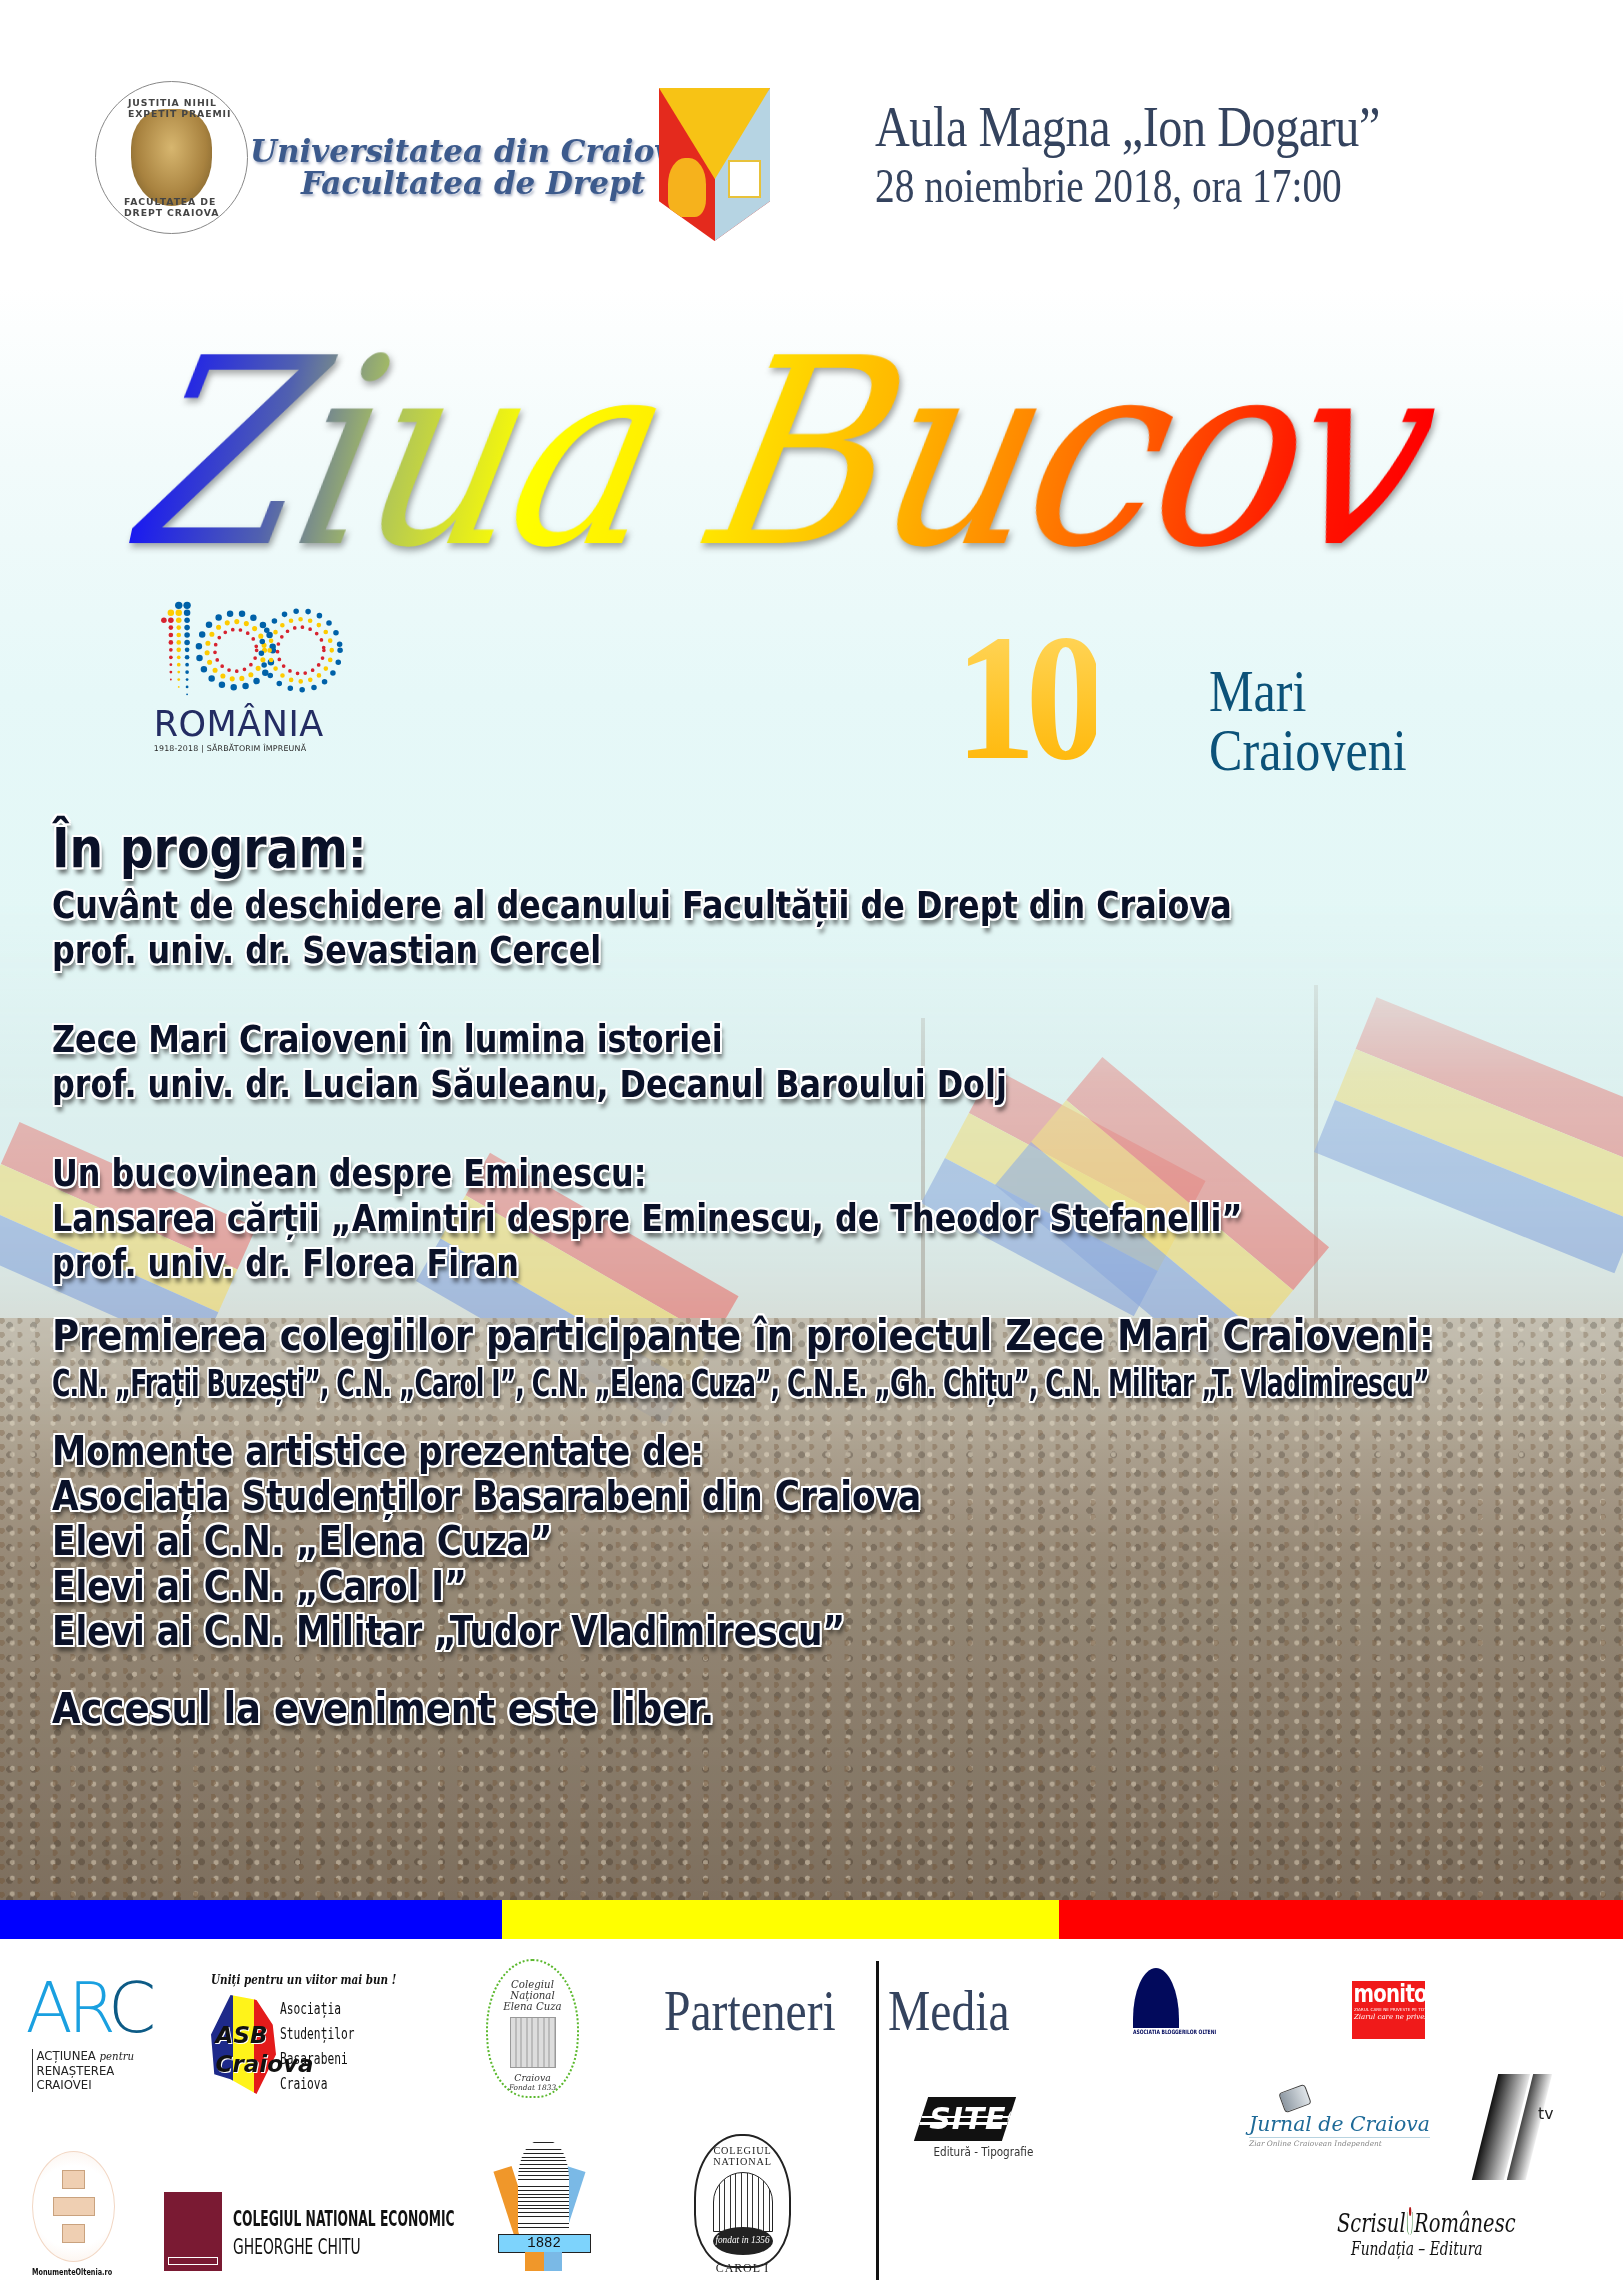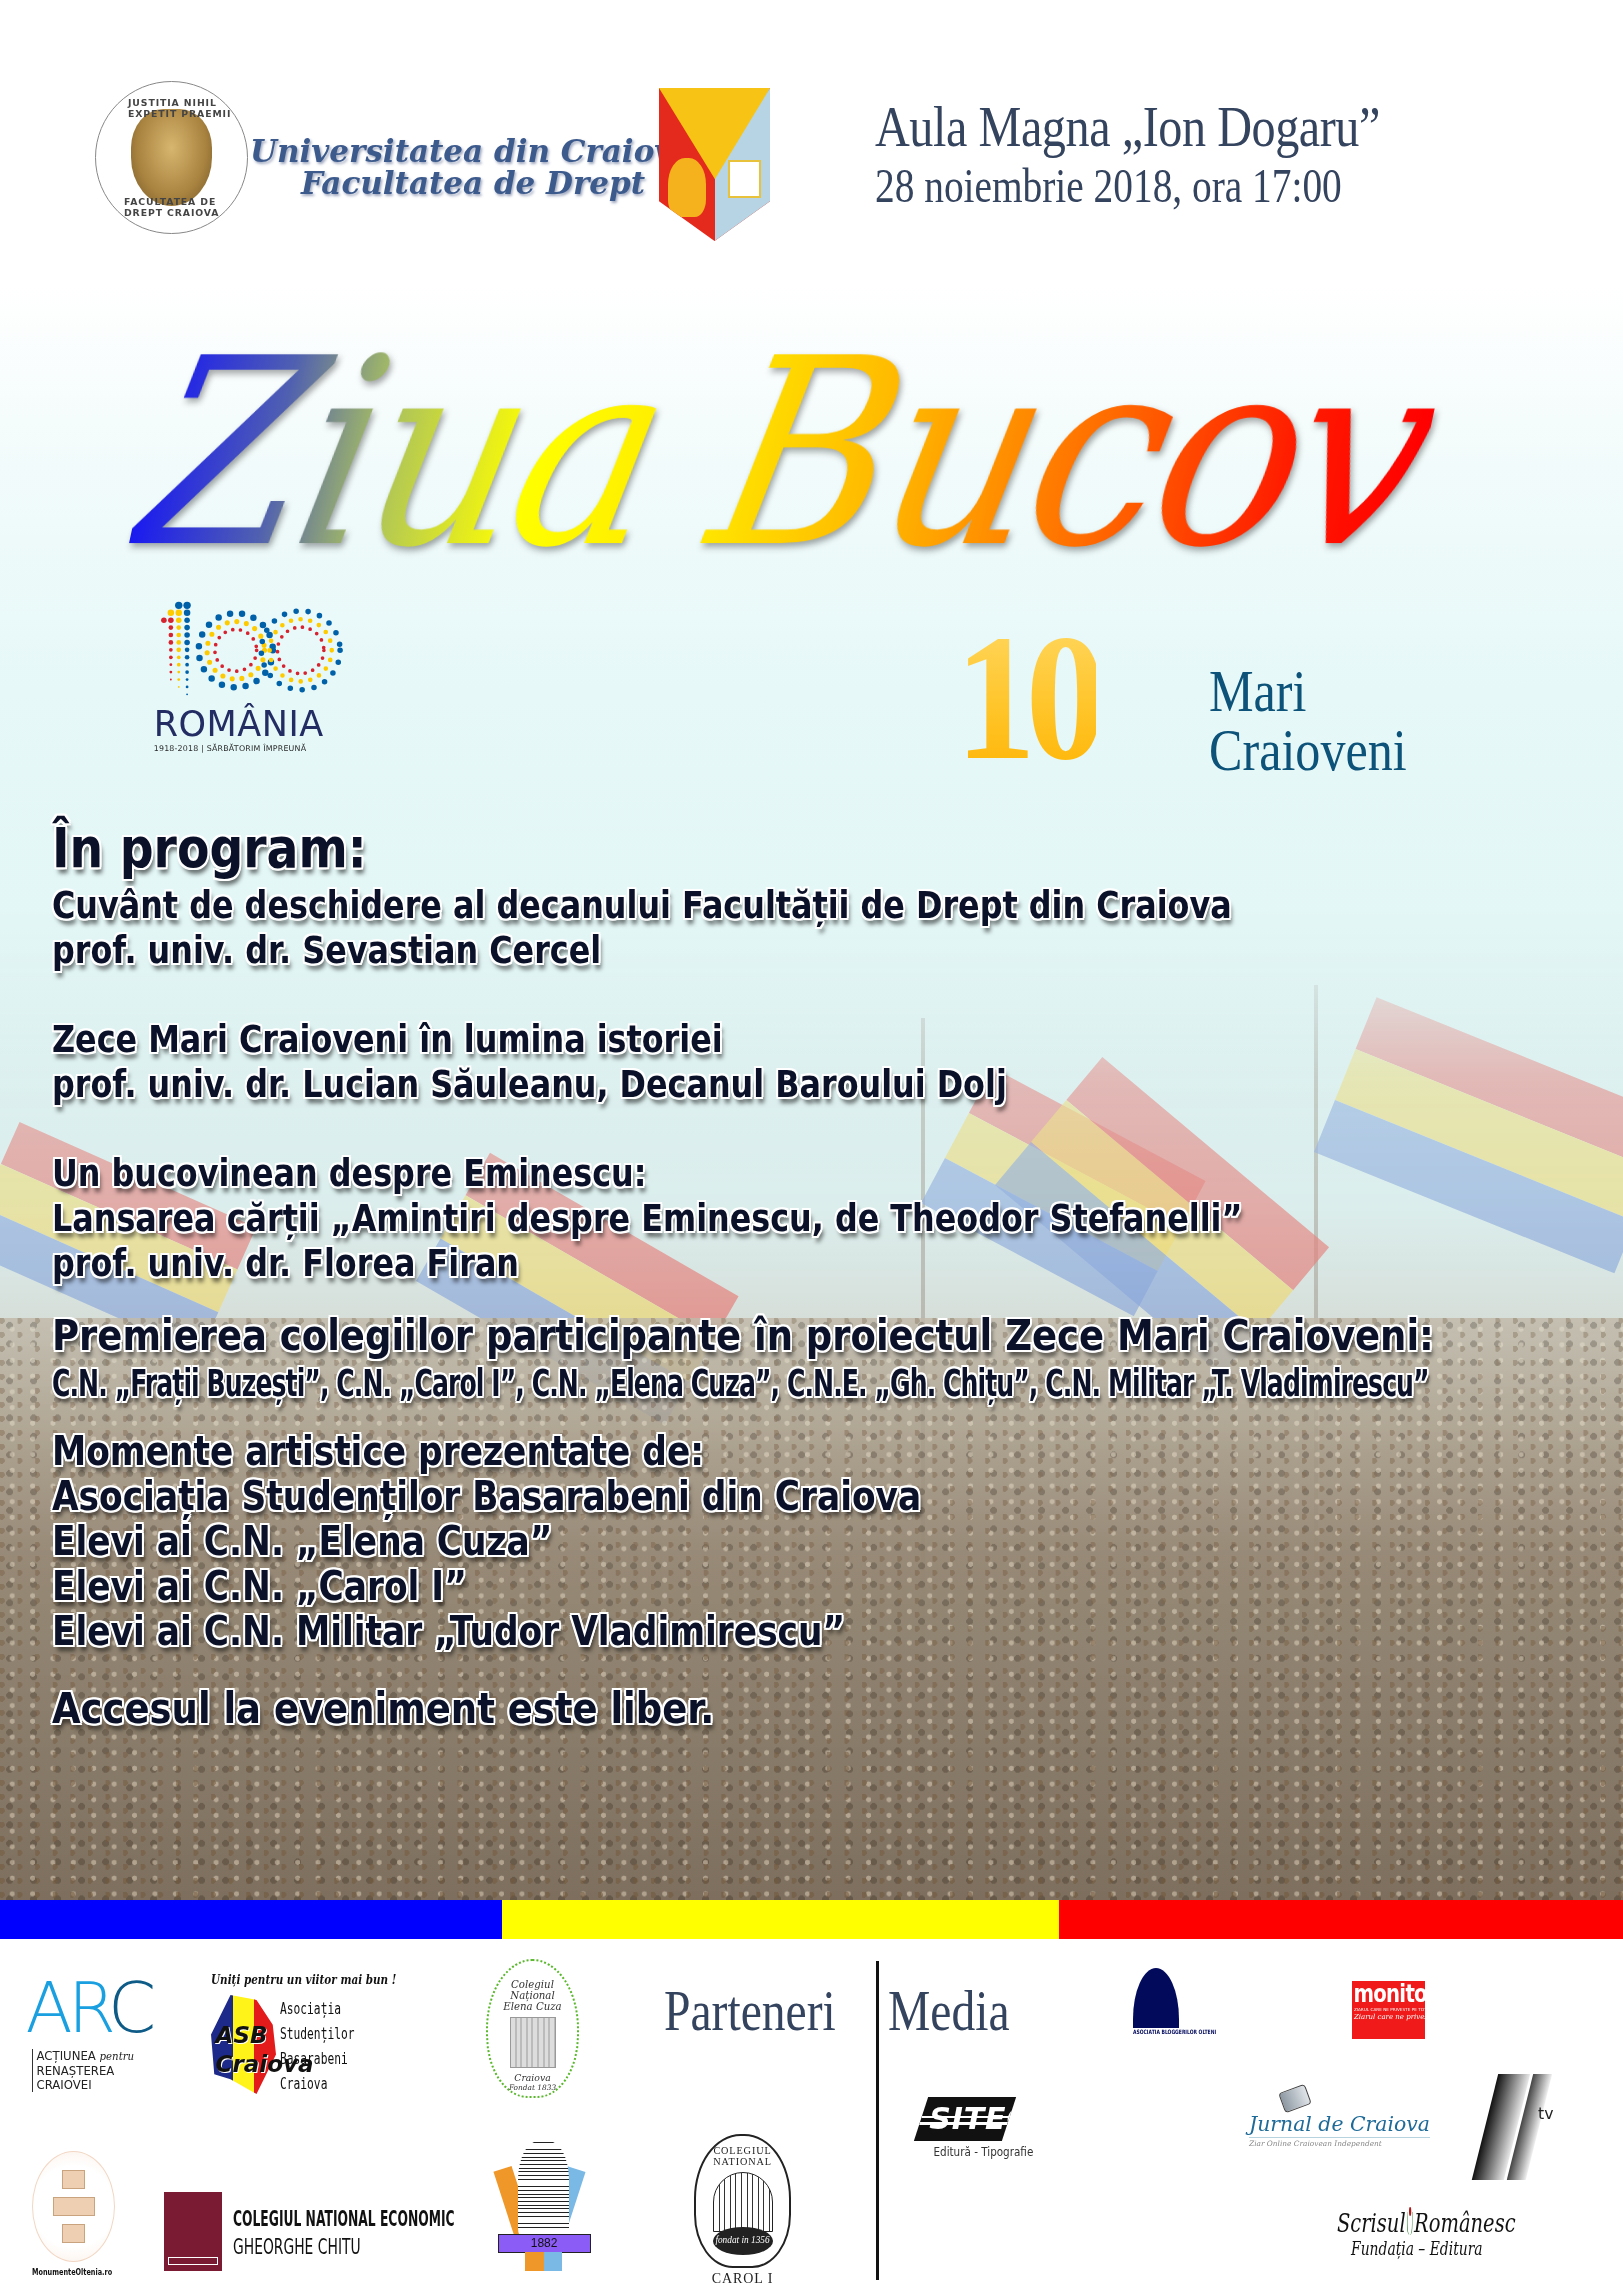--- a/index.html
+++ b/index.html
@@ -145,30 +145,30 @@
   .cne .book { position:absolute; left:0; top:0; width: 58px; height: 79px; background:#7a1a33; }
   .cne .book::after { content:""; position:absolute; left: 3.7px; right: 3.7px; bottom: 5.6px; height: 6.5px; border: 1.4px solid #fff; }
   .cne .l1 { position:absolute; left: 69px; top: 14px; font-family:"DejaVu Sans",sans-serif; font-weight:bold; font-size: 22px; color:#111; white-space:nowrap; transform: scaleX(.56); transform-origin:left; }
   .cne .l2 { position:absolute; left: 69px; top: 42px; font-family:"DejaVu Sans",sans-serif; font-size: 22px; color:#111; white-space:nowrap; transform: scaleX(.63); transform-origin:left; }
 
   
   .mil .v { position:absolute; left:0; top:0; width: 102px; height: 130px; }
   .mil .v .or { position:absolute; left: 0; top: 28px; width: 18.5px; height: 79px; background:#f0972a; transform: rotate(-18deg); transform-origin: top; }
   .mil .v .bl { position:absolute; right: 9.3px; top: 28px; width: 18.5px; height: 79px; background:#7ab9e6; transform: rotate(18deg); transform-origin: top; }
   .mil .v .men { position:absolute; left: 25.4px; top: 0; width: 51px; height: 97px; background: repeating-linear-gradient(0deg, #fff 0 2.8px, #222 2.8px 3.7px); border-radius: 40% 40% 10% 10%; }
-  .mil .v .ribbon { position:absolute; left: 4.6px; top: 93px; width: 93px; height: 18.5px; background:#8b5cf6; border: 0.9px solid #222; text-align:center; font-family:Liberation Sans, sans-serif; font-size: 12px; line-height: 16.7px; color:#111; }
+  .mil .v .ribbon { position:absolute; left: 4.6px; top: 93px; width: 93px; height: 18.5px; background:#7dd3fc; border: 0.9px solid #222; text-align:center; font-family:Liberation Mono, monospace; font-size: 14px; line-height: 16.7px; color:#111; }
   .mil .v .base { position:absolute; left: 32px; top: 111px; width: 37px; height: 18.5px; display:flex; }
   .mil .v .base div { flex:1; }
 
   
   .carol { width: 97px; height: 134px; border: 2.8px solid #222; border-radius: 48% 48% 40% 40%; background: #fff; text-align:center; font-family:"Liberation Serif",serif; color:#222; position:absolute; }
   .carol .top { font-size: 10.2px; margin-top: 9.3px; letter-spacing: 0.9px; }
   .carol .dome { width: 60px; height: 60px; margin: 4.6px auto 0; border-radius: 50% 50% 0 0; border: 1.9px solid #222; background: repeating-linear-gradient(90deg, #fff 0 4.6px, #333 4.6px 5.6px); }
   .carol .oval { width: 60px; height: 28px; margin: -4.6px auto 0; border-radius: 50%; background:#222; color:#fff; font-style: italic; font-size: 9.3px; line-height: 26px; }
-  .carol .bot { font-size: 14px; margin-top: 16px; letter-spacing: 0.9px; }
+  .carol .bot { font-size: 12px; margin-top: 6px; letter-spacing: 0.9px; }
 
   
   .abo .dome { position:absolute; left: 0; top: 0; width: 46px; height: 60px; background:#020a5c; border-radius: 50% 50% 0 0 / 85% 85% 0 0; }
   .abo .name { position:absolute; left: 0; top: 60px; width: 46px; text-align:center; font-family:"DejaVu Sans",sans-serif; font-weight: bold; font-size: 6px; color:#020a5c; white-space: nowrap; transform: scaleX(.75); transform-origin: left; }
 
   
   .mon { width: 73px; height: 58px; background:#f01a1a; color:#fff; overflow:hidden; }
   .mon .m1 { font-family:"DejaVu Sans",sans-serif; font-weight:bold; font-size: 24px; line-height: 26px; letter-spacing: -0.9px; padding-left: 1.9px; transform: scaleX(.82); transform-origin:left; white-space:nowrap; }
   .mon .m2 { font-size: 4.2px; line-height: 5.6px; padding-left: 1.9px; white-space:nowrap; }
   .mon .m3 { font-family:"DejaVu Serif",serif; font-style: italic; font-size: 7px; padding-left: 1.9px; white-space:nowrap; }

